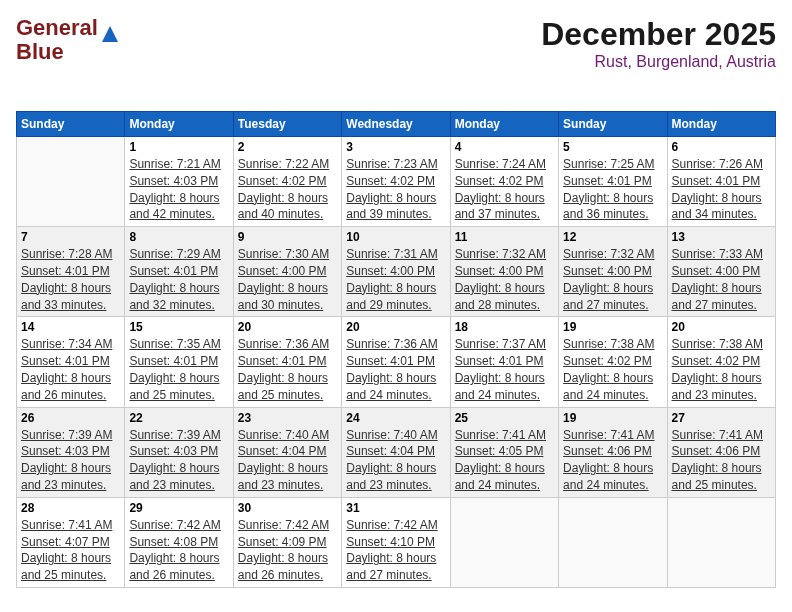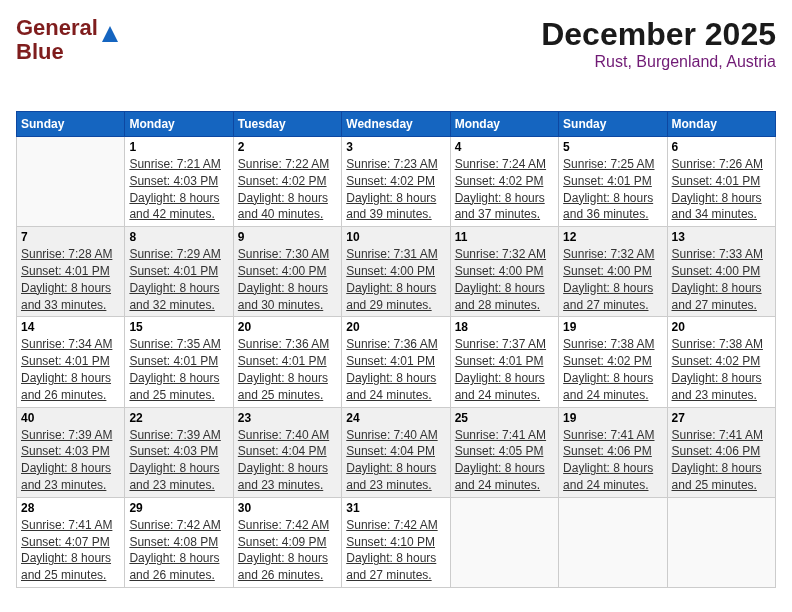--- a/index.html
+++ b/index.html
@@ -204,21 +204,21 @@
             <span class="day-num">19</span>
             <div class="day-info">Sunrise: 7:38 AM<br>Sunset: 4:02 PM<br>Daylight: 8 hours and 24 minutes.</div>
           </td>
           <td>
             <span class="day-num">20</span>
             <div class="day-info">Sunrise: 7:38 AM<br>Sunset: 4:02 PM<br>Daylight: 8 hours and 23 minutes.</div>
           </td>
         </tr>
         <tr class="row-shade">
           <td>
-            <span class="day-num">40</span>
+            <span class="day-num">26</span>
             <div class="day-info">Sunrise: 7:39 AM<br>Sunset: 4:03 PM<br>Daylight: 8 hours and 23 minutes.</div>
           </td>
           <td>
             <span class="day-num">22</span>
             <div class="day-info">Sunrise: 7:39 AM<br>Sunset: 4:03 PM<br>Daylight: 8 hours and 23 minutes.</div>
           </td>
           <td>
             <span class="day-num">23</span>
             <div class="day-info">Sunrise: 7:40 AM<br>Sunset: 4:04 PM<br>Daylight: 8 hours and 23 minutes.</div>
           </td>

